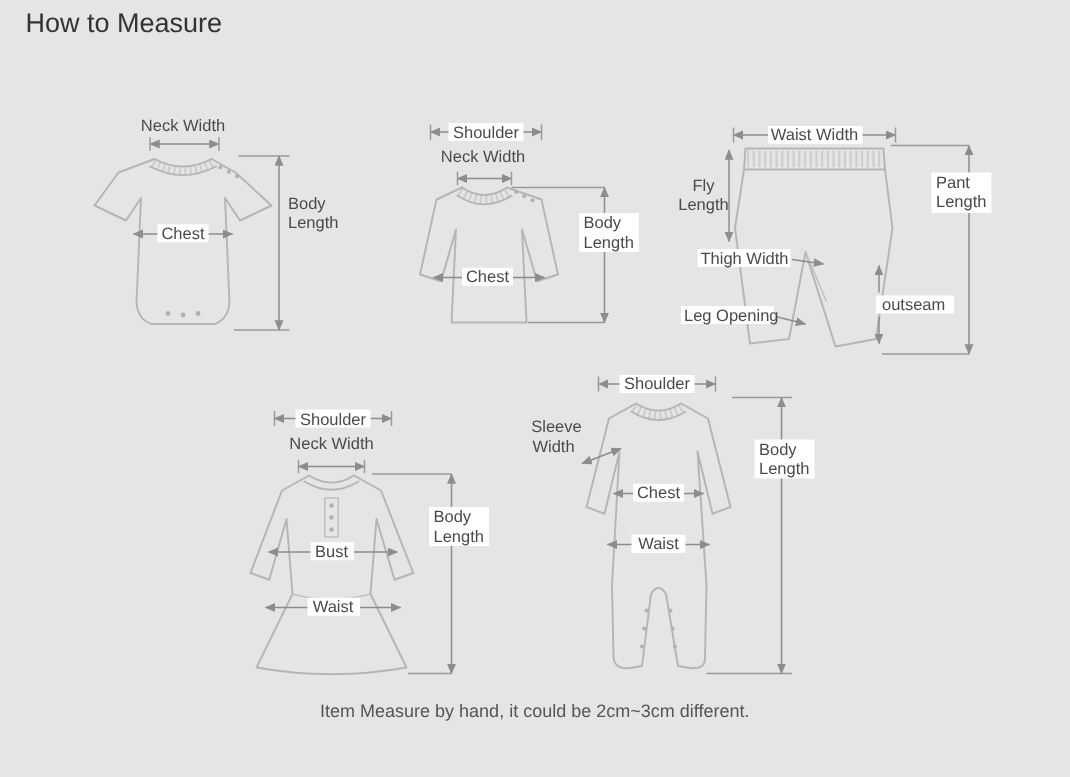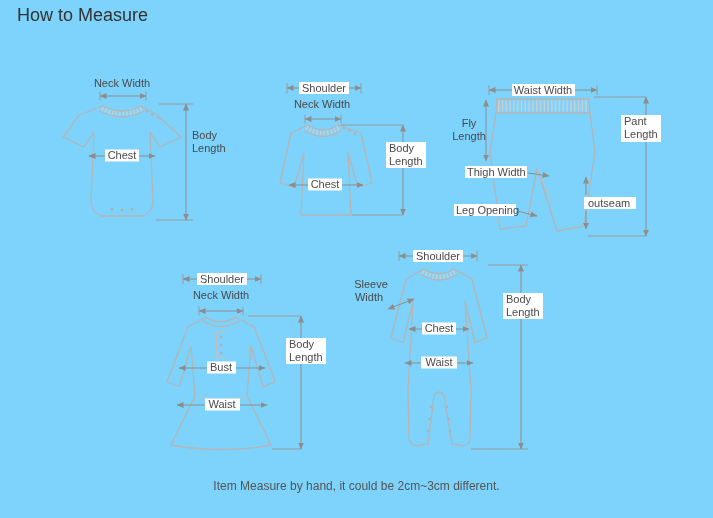--- a/index.html
+++ b/index.html
@@ -1,20 +1,20 @@
 <!DOCTYPE html>
 <html><head>
 <meta charset="utf-8">
 <style>
   html,body { margin:0; padding:0; background:#fff; }
   body { width:713px; height:518px; font-family:"Liberation Sans",sans-serif; }
-  .stage { position:relative; width:713px; height:518px; background:#7dd3fc; overflow:hidden; }
+  .stage { position:relative; width:713px; height:518px; background:#e5e5e5; overflow:hidden; }
   .title { position:absolute; left:17px; top:5px; font-size:18px; color:#333; }
   .subtitle { position:absolute; left:17px; top:31px; font-size:13px; color:#555; }
-  .footer { position:absolute; left:0; top:467px; width:713px; text-align:center; font-size:12px; color:#555;margin-top:12px; }
+  .footer { position:absolute; left:0; top:467px; width:713px; text-align:center; font-size:12px; color:#555; }
   svg.diagrams { position:absolute; left:0; top:55px; }
   .outline { fill:none; stroke:#b5b5b5; stroke-width:1.3; stroke-linejoin:round; stroke-linecap:round; }
   .thin { fill:none; stroke:#c0c0c0; stroke-width:1; }
   .rib { fill:none; stroke:#cdcdcd; }
   .dim { fill:none; stroke:#8d8d8d; stroke-width:1; }
   .tick { fill:none; stroke:#9a9a9a; stroke-width:1; }
   .dot { fill:#b0b0b0; }
   .lbl { font-family:"Liberation Sans",sans-serif; font-size:11px; fill:#4a4a4a; }
   .lblbg { fill:#ffffff; }
 </style>

